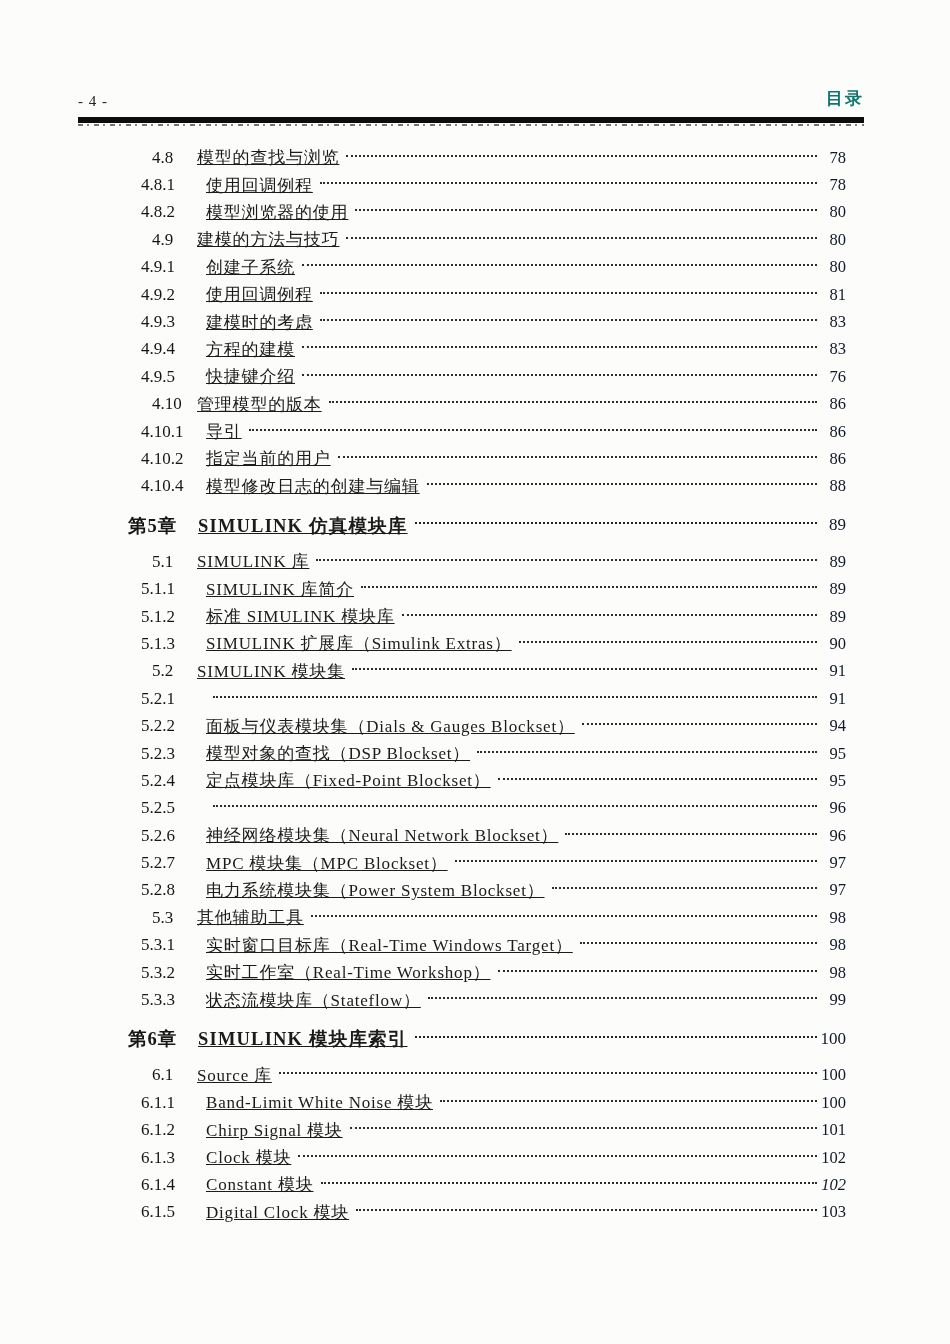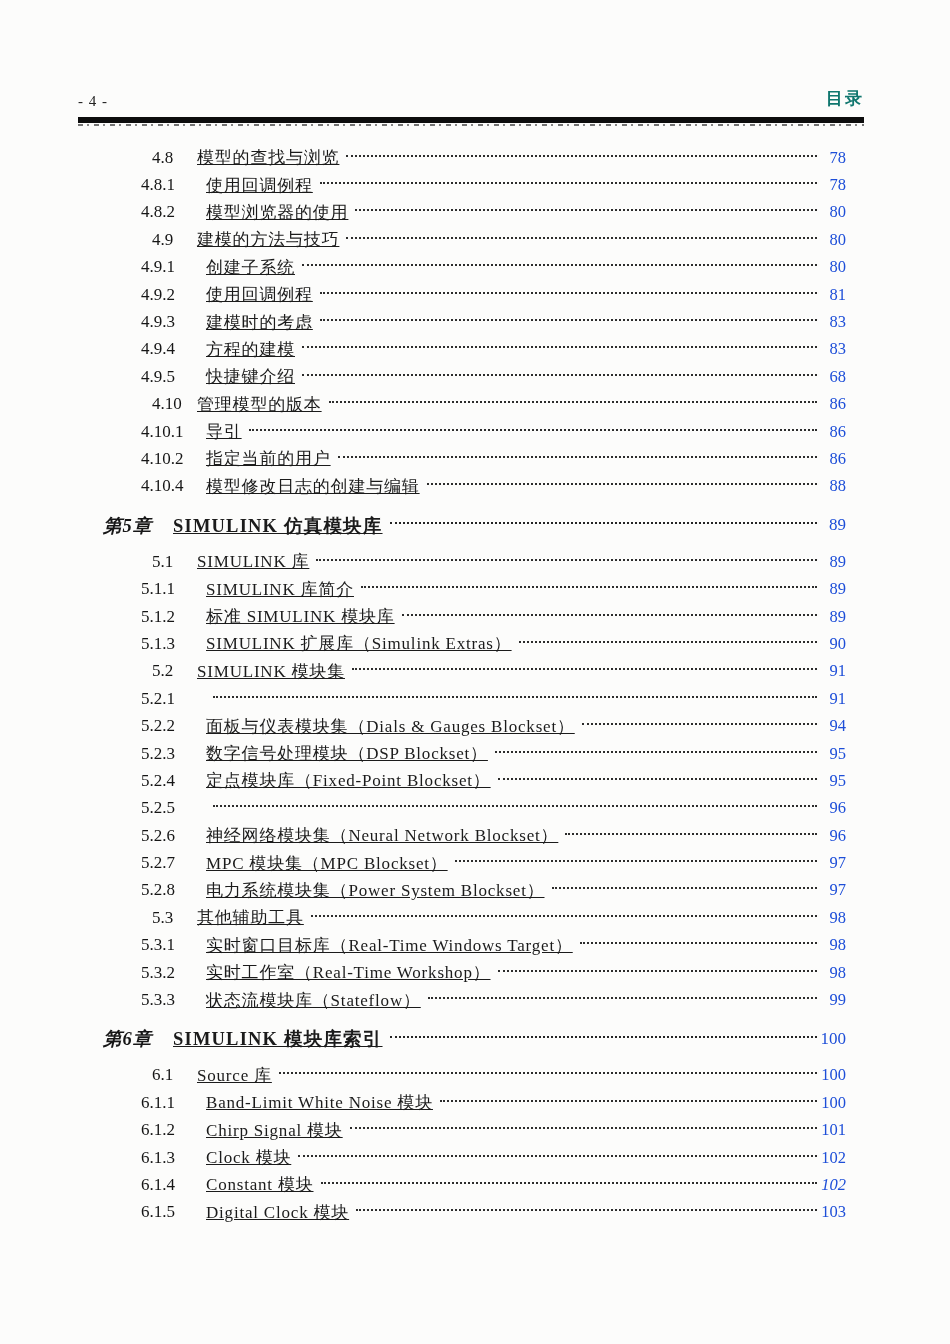--- a/index.html
+++ b/index.html
@@ -57,21 +57,21 @@
     height: 30px;
     margin-top: 10px;
     margin-bottom: 8px;
     font-weight: bold;
     font-size: 18.5px;
   }
   .num {
     flex: none;
     color: #161616;
   }
-  .l0 .num { margin-left: 25px; width: 70px; letter-spacing: 1px; font-style: italic; }
+  .l0 .num { margin-left: 50px; width: 70px; letter-spacing: 1px; }
   .l1 .num { margin-left: 74px; width: 45px; }
   .l2 .num { margin-left: 63px; width: 65px; }
   .title {
     flex: none;
     letter-spacing: 0.8px;
     text-decoration: underline;
   }
   .l0 .title { letter-spacing: 1.2px; }
   .leader {
     flex: 1 1 auto;
@@ -81,21 +81,21 @@
     margin: 0 3px 0 7px;
     transform: translateY(-2px);
   }
   .l0 .leader { border-bottom-color: #242424; }
   .pg {
     flex: none;
     min-width: 26px;
     text-align: right;
     font-size: 16.5px;
     font-weight: normal;
-    color: #1d4ed8;
+    color: #0f172a;
   }
   .l0 .pg { font-size: 17px; }
   .pg.it { font-style: italic; }
 </style>
 </head>
 <body>
 
 <div class="page">
 
   <div class="header">
@@ -160,21 +160,21 @@
       <span class="num">4.9.4</span>
       <span class="title">方程的建模</span>
       <span class="leader"></span>
       <span class="pg">83</span>
     </div>
 
     <div class="row l2">
       <span class="num">4.9.5</span>
       <span class="title">快捷键介绍</span>
       <span class="leader"></span>
-      <span class="pg">68</span>
+      <span class="pg">76</span>
     </div>
 
     <div class="row l1">
       <span class="num">4.10</span>
       <span class="title">管理模型的版本</span>
       <span class="leader"></span>
       <span class="pg">86</span>
     </div>
 
     <div class="row l2">
@@ -249,21 +249,21 @@
 
     <div class="row l2">
       <span class="num">5.2.2</span>
       <span class="title">面板与仪表模块集（Dials &amp; Gauges Blockset）</span>
       <span class="leader"></span>
       <span class="pg">94</span>
     </div>
 
     <div class="row l2">
       <span class="num">5.2.3</span>
-      <span class="title">数字信号处理模块（DSP Blockset）</span>
+      <span class="title">模型对象的查找（DSP Blockset）</span>
       <span class="leader"></span>
       <span class="pg">95</span>
     </div>
 
     <div class="row l2">
       <span class="num">5.2.4</span>
       <span class="title">定点模块库（Fixed-Point Blockset）</span>
       <span class="leader"></span>
       <span class="pg">95</span>
     </div>

